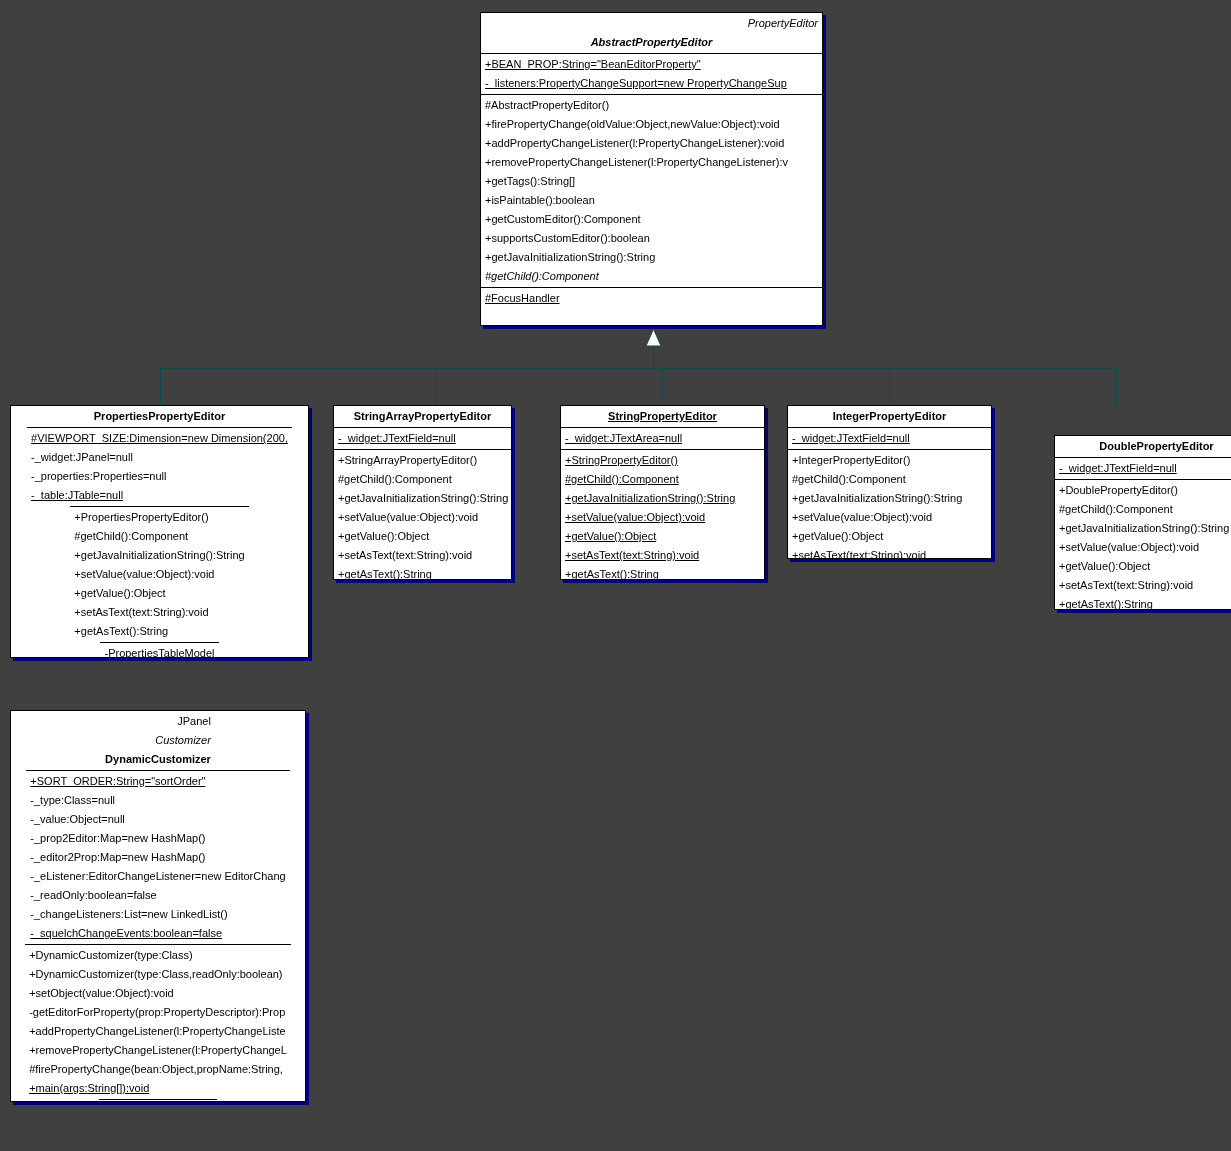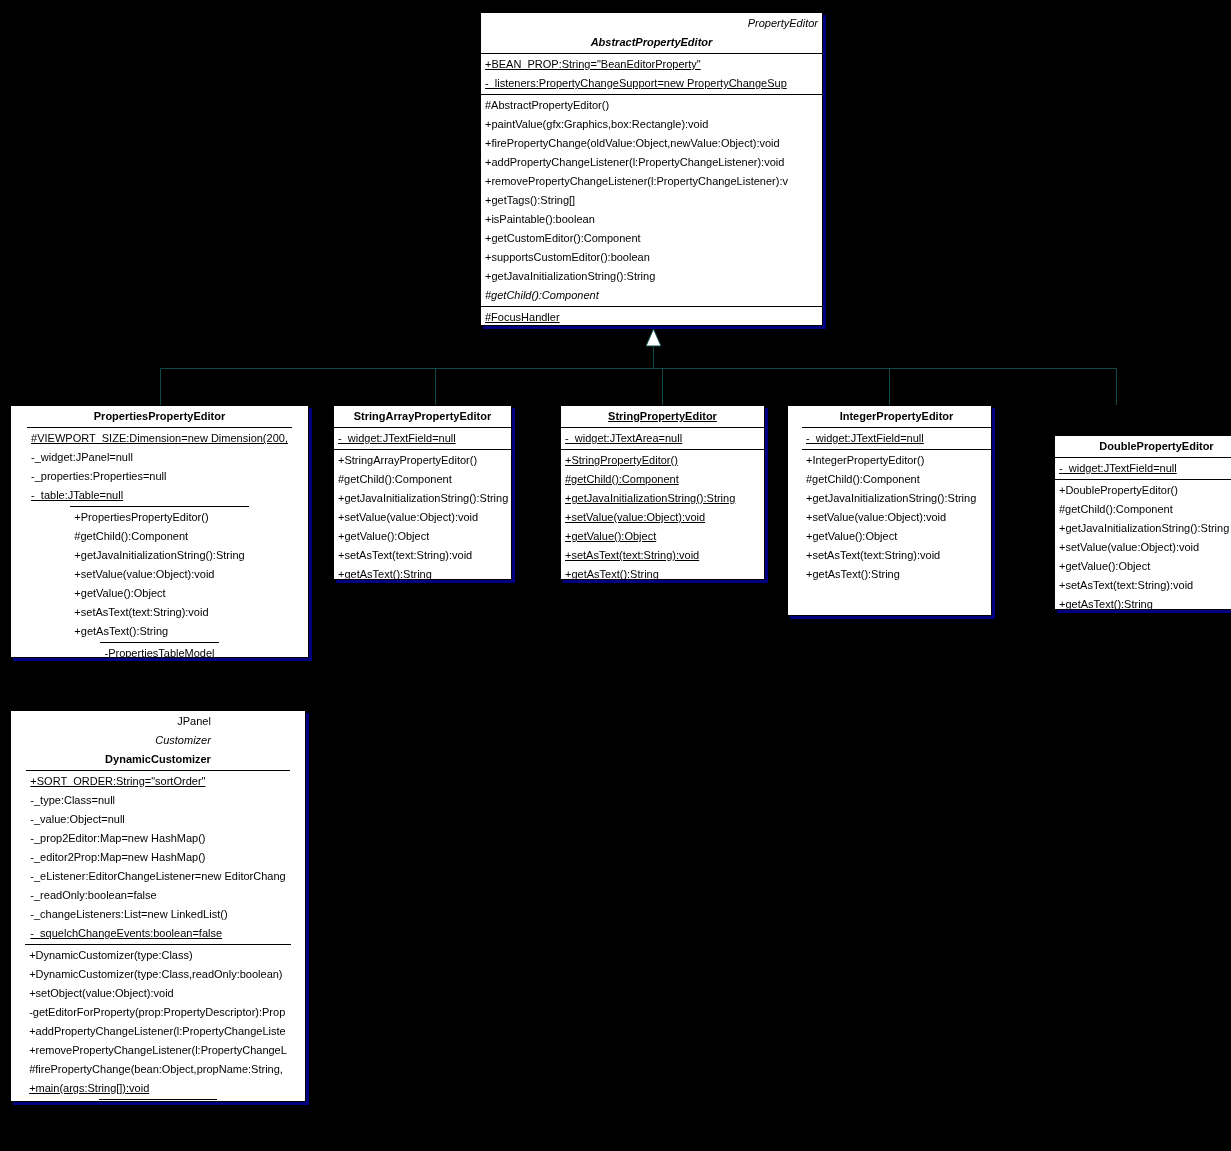--- a/index.html
+++ b/index.html
@@ -1,19 +1,19 @@
 <!DOCTYPE html>
 <html><head>
 <meta charset="utf-8">
 <style>
   html,body{margin:0;padding:0;background:#ffffff;}
   #canvas{
     position:relative;
     width:1231px;height:1151px;
-    background:#000000;
+    background:#404040;
     font-family:"Liberation Sans","DejaVu Sans",sans-serif;
     font-size:11px;
     color:#000000;
     overflow:hidden;
   }
   #connectors{position:absolute;left:0;top:0;width:1231px;height:1151px;}
   .uml-class{
     position:absolute;
     box-sizing:border-box;
     background:#ffffff;
@@ -58,21 +58,20 @@
       <div class="cmp">
         <div class="row stereo i">PropertyEditor</div>
         <div class="row title i">AbstractPropertyEditor</div>
       </div>
       <div class="cmp">
         <div class="row u">+BEAN_PROP:String="BeanEditorProperty"</div>
         <div class="row u">-_listeners:PropertyChangeSupport=new PropertyChangeSup</div>
       </div>
       <div class="cmp">
         <div class="row">#AbstractPropertyEditor()</div>
-        <div class="row">+paintValue(gfx:Graphics,box:Rectangle):void</div>
         <div class="row">+firePropertyChange(oldValue:Object,newValue:Object):void</div>
         <div class="row">+addPropertyChangeListener(l:PropertyChangeListener):void</div>
         <div class="row">+removePropertyChangeListener(l:PropertyChangeListener):v</div>
         <div class="row">+getTags():String[]</div>
         <div class="row">+isPaintable():boolean</div>
         <div class="row">+getCustomEditor():Component</div>
         <div class="row">+supportsCustomEditor():boolean</div>
         <div class="row">+getJavaInitializationString():String</div>
         <div class="row i">#getChild():Component</div>
       </div>
@@ -134,21 +133,21 @@
         <div class="row">+StringPropertyEditor()</div>
         <div class="row">#getChild():Component</div>
         <div class="row">+getJavaInitializationString():String</div>
         <div class="row">+setValue(value:Object):void</div>
         <div class="row">+getValue():Object</div>
         <div class="row">+setAsText(text:String):void</div>
         <div class="row">+getAsText():String</div>
       </div>
     </div>
 
-  <div class="uml-class" style="left:787px;top:405px;width:205px;height:211px;padding-left:14px;">
+  <div class="uml-class" style="left:787px;top:405px;width:205px;height:154px;">
       <div class="cmp">
         <div class="row title">IntegerPropertyEditor</div>
       </div>
       <div class="cmp">
         <div class="row u">-_widget:JTextField=null</div>
       </div>
       <div class="cmp">
         <div class="row">+IntegerPropertyEditor()</div>
         <div class="row">#getChild():Component</div>
         <div class="row">+getJavaInitializationString():String</div>

